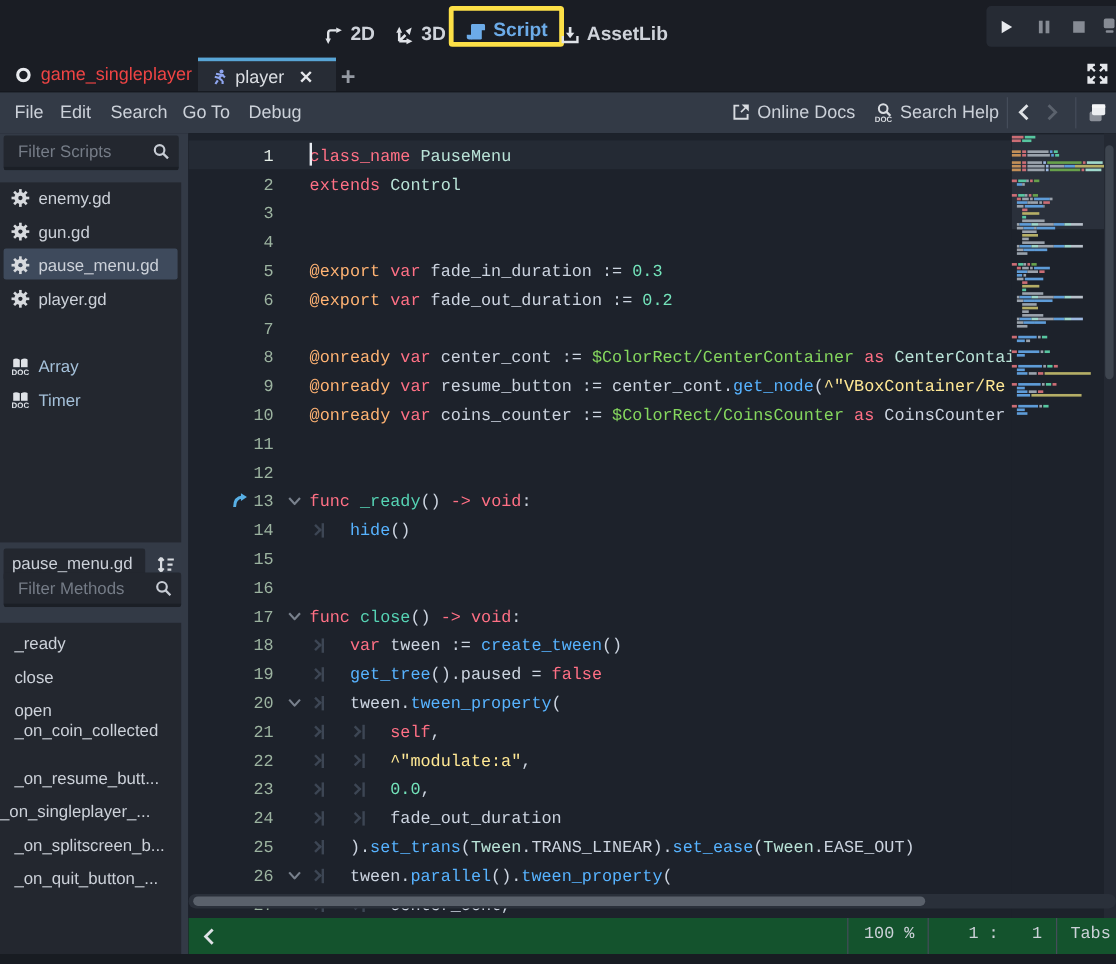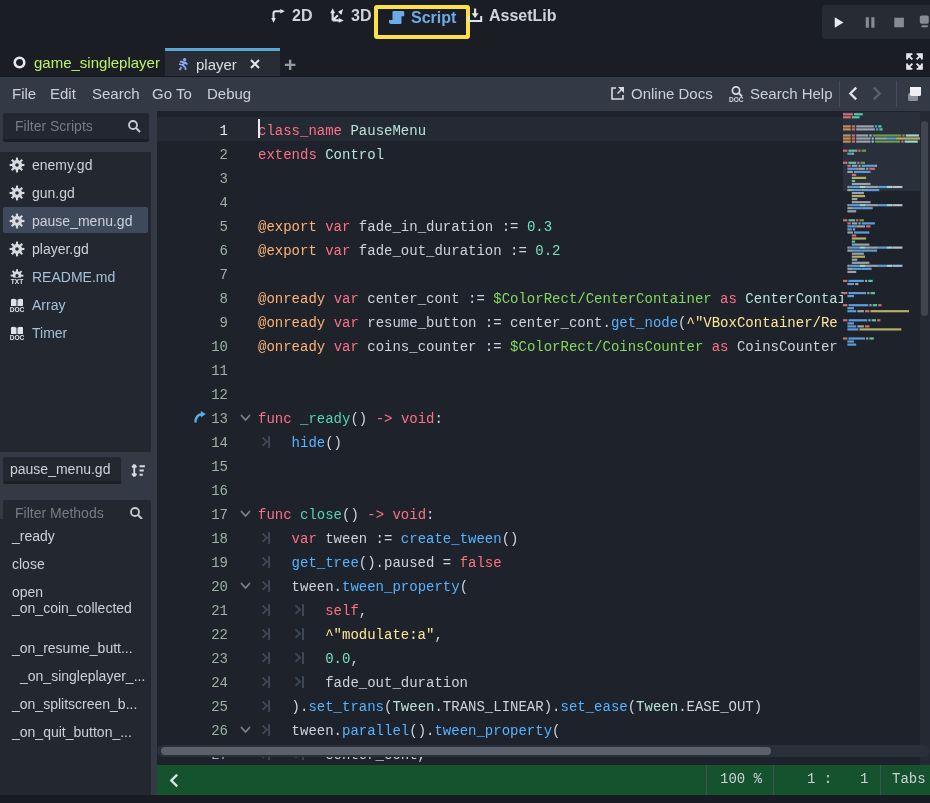--- a/index.html
+++ b/index.html
@@ -1,26 +1,26 @@
 <!DOCTYPE html>
 <html><head><meta charset="utf-8"><style>
 *{margin:0;padding:0;box-sizing:border-box}
 html,body{width:930px;height:803px;overflow:hidden;background:#1a1d24;font-family:"Liberation Sans",sans-serif}
 #app{position:relative;width:930px;height:803px;overflow:hidden}
 .abs{position:absolute}
 
 #topbar{left:0;top:0;width:930px;height:45px;background:#1a1d24}
-.mainbtn{position:absolute;top:7px;height:31px;display:flex;align-items:flex-start;gap:6px;color:#cfd3da;font-size:16px;font-weight:bold}
+.mainbtn{position:absolute;top:7px;height:31px;display:flex;align-items:flex-end;gap:6px;color:#cfd3da;font-size:16px;font-weight:bold}
 .mainbtn svg{display:block}
 #btnScript{border:4px solid #fde047;border-radius:3px;padding:0 10px;color:#6cabe8;top:5px;height:34px}
 #playpanel{position:absolute;right:0;top:5px;width:108px;height:34px;background:#262b34;border-radius:4px 0 0 4px;display:flex;align-items:center}
 
 #scenetabs{left:0;top:45px;width:930px;height:32px;background:#1a1d24}
 .stab{position:absolute;top:3px;height:29px;display:flex;align-items:center;font-size:15px}
-#stab1{left:0;width:165px;color:#bef264}
+#stab1{left:0;width:165px;color:#ef4444}
 #stab2{left:165px;width:115px;background:#272c35;border-top:3px solid #58a5d6;color:#dbdee3}
 #tabplus{position:absolute;left:284px;top:8px;color:#959aa3;font-size:21px;font-weight:bold}
 #expandico{position:absolute;right:6px;top:7px}
 
 #menubar{left:0;top:77px;width:930px;height:34px;background:#333a46;color:#ccd1d9;font-size:15px}
 .mitem{position:absolute;top:8px}
 .msep{position:absolute;top:4px;width:1px;height:26px;background:#454d5a}
 
 #sidebar{left:0;top:111px;width:157px;height:684px;background:#333a46}
 .input{position:absolute;background:#23272f;border-bottom:3px solid #1b1f26;border-radius:2px;color:#757c87;font-size:14px;display:flex;align-items:center;padding-left:12px}
@@ -234,67 +234,51 @@
               <rect x="6.9" y="0.6" width="2.2" height="3.4" transform="rotate(45 8 8)"></rect>
               <rect x="6.9" y="0.6" width="2.2" height="3.4" transform="rotate(90 8 8)"></rect>
               <rect x="6.9" y="0.6" width="2.2" height="3.4" transform="rotate(135 8 8)"></rect>
               <rect x="6.9" y="0.6" width="2.2" height="3.4" transform="rotate(180 8 8)"></rect>
               <rect x="6.9" y="0.6" width="2.2" height="3.4" transform="rotate(225 8 8)"></rect>
               <rect x="6.9" y="0.6" width="2.2" height="3.4" transform="rotate(270 8 8)"></rect>
               <rect x="6.9" y="0.6" width="2.2" height="3.4" transform="rotate(315 8 8)"></rect>
             </g>
             <circle cx="8" cy="8" r="1.8" fill="#23272f"></circle>
           </svg>player.gd</div>
-<div class="litem bluetext" style="top:111px"><svg class="ic" viewBox="0 0 16 16">
-            <g fill="#d7dade">
-              <circle cx="8" cy="6.6" r="4.4"></circle>
-              <rect x="7.1" y="0.2" width="1.9" height="2.8" transform="rotate(0 8 6.6)"></rect>
-              <rect x="7.1" y="0.2" width="1.9" height="2.8" transform="rotate(45 8 6.6)"></rect>
-              <rect x="7.1" y="0.2" width="1.9" height="2.8" transform="rotate(90 8 6.6)"></rect>
-              <rect x="7.1" y="0.2" width="1.9" height="2.8" transform="rotate(135 8 6.6)"></rect>
-              <rect x="7.1" y="0.2" width="1.9" height="2.8" transform="rotate(180 8 6.6)"></rect>
-              <rect x="7.1" y="0.2" width="1.9" height="2.8" transform="rotate(225 8 6.6)"></rect>
-              <rect x="7.1" y="0.2" width="1.9" height="2.8" transform="rotate(270 8 6.6)"></rect>
-              <rect x="7.1" y="0.2" width="1.9" height="2.8" transform="rotate(315 8 6.6)"></rect>
-            </g>
-            <circle cx="8" cy="6.6" r="1.6" fill="#23272f"></circle>
-            <rect x="1.5" y="8.6" width="13" height="7.4" fill="#23272f"></rect>
-            <text x="8" y="15.2" font-size="6.6" font-weight="bold" fill="#dfe2e7" text-anchor="middle" font-family="Liberation Sans">TXT</text>
-          </svg>README.md</div>
 <div class="litem bluetext" style="top:167px"><svg class="ic" viewBox="0 0 16 16">
             <path fill="#dfe2e7" d="M2 2.5 C3.5 1.5 5.5 1.5 7.5 2.8 L7.5 12 C5.5 11 3.5 11 2 11.8 Z M14 2.5 C12.5 1.5 10.5 1.5 8.5 2.8 L8.5 12 C10.5 11 12.5 11 14 11.8 Z"></path>
             <rect x="0.5" y="9" width="15" height="7" fill="#262c36"></rect>
             <text x="8" y="15.4" font-size="6.6" font-weight="bold" fill="#dfe2e7" text-anchor="middle" font-family="Liberation Sans">DOC</text>
           </svg>Timer</div>
 <div class="litem bluetext" style="top:139px"><svg class="ic" viewBox="0 0 16 16">
             <path fill="#dfe2e7" d="M2 2.5 C3.5 1.5 5.5 1.5 7.5 2.8 L7.5 12 C5.5 11 3.5 11 2 11.8 Z M14 2.5 C12.5 1.5 10.5 1.5 8.5 2.8 L8.5 12 C10.5 11 12.5 11 14 11.8 Z"></path>
             <rect x="0.5" y="9" width="15" height="7" fill="#262c36"></rect>
             <text x="8" y="15.4" font-size="6.6" font-weight="bold" fill="#dfe2e7" text-anchor="middle" font-family="Liberation Sans">DOC</text>
           </svg>Array</div>
       </div>
   <div class="input" style="left:3px;top:346px;width:118px;height:27px;color:#ccd1d9;padding-left:7px">pause_menu.gd</div>
   <svg style="position:absolute;left:130px;top:351px" width="17" height="17" viewBox="0 0 16 16">
         <g stroke="#d8dbe0" stroke-width="1.7" fill="none">
           <path d="M4 2.5 L4 13.5 M4 2.5 L2 5 M4 2.5 L6 5 M4 13.5 L2 11 M4 13.5 L6 11"></path>
           <path d="M9 4 L14 4 M9 8 L13 8 M9 12 L12 12"></path>
         </g>
       </svg>
-  <div class="input" style="left:3px;top:389px;width:148px;height:29px">Filter Methods
+  <div class="input" style="left:3px;top:366px;width:148px;height:29px">Filter Methods
     <svg style="position:absolute;right:8px;top:6px" width="14" height="14" viewBox="0 0 14 14">
           <circle cx="6" cy="6" r="4" stroke="#c7ccd4" stroke-width="1.8" fill="none"></circle>
           <path d="M9 9 L13 13" stroke="#c7ccd4" stroke-width="1.9"></path>
         </svg>
   </div>
   <div class="list" style="top:408px;height:276px" id="methodlist">
         <div class="litem" style="top:3px;padding-left:12px">_ready</div>
 <div class="litem" style="top:31px;padding-left:12px">close</div>
 <div class="litem" style="top:59px;padding-left:12px">open</div>
 <div class="litem" style="top:75px;padding-left:12px">_on_coin_collected</div>
 <div class="litem" style="top:115px;padding-left:12px">_on_resume_butt...</div>
-<div class="litem" style="top:143px;padding-left:20px">_on_singleplayer_...</div>
+<div class="litem" style="top:143px;padding-left:0">_on_singleplayer_...</div>
 <div class="litem" style="top:171px;padding-left:12px">_on_splitscreen_b...</div>
 <div class="litem" style="top:199px;padding-left:12px">_on_quit_button_...</div>
       </div>
 </div>
 
 <div class="abs" id="editor">
   <div id="curline"></div>
   <pre id="lnums"><span style="color:#e6efe9">1</span>
 2
 3

